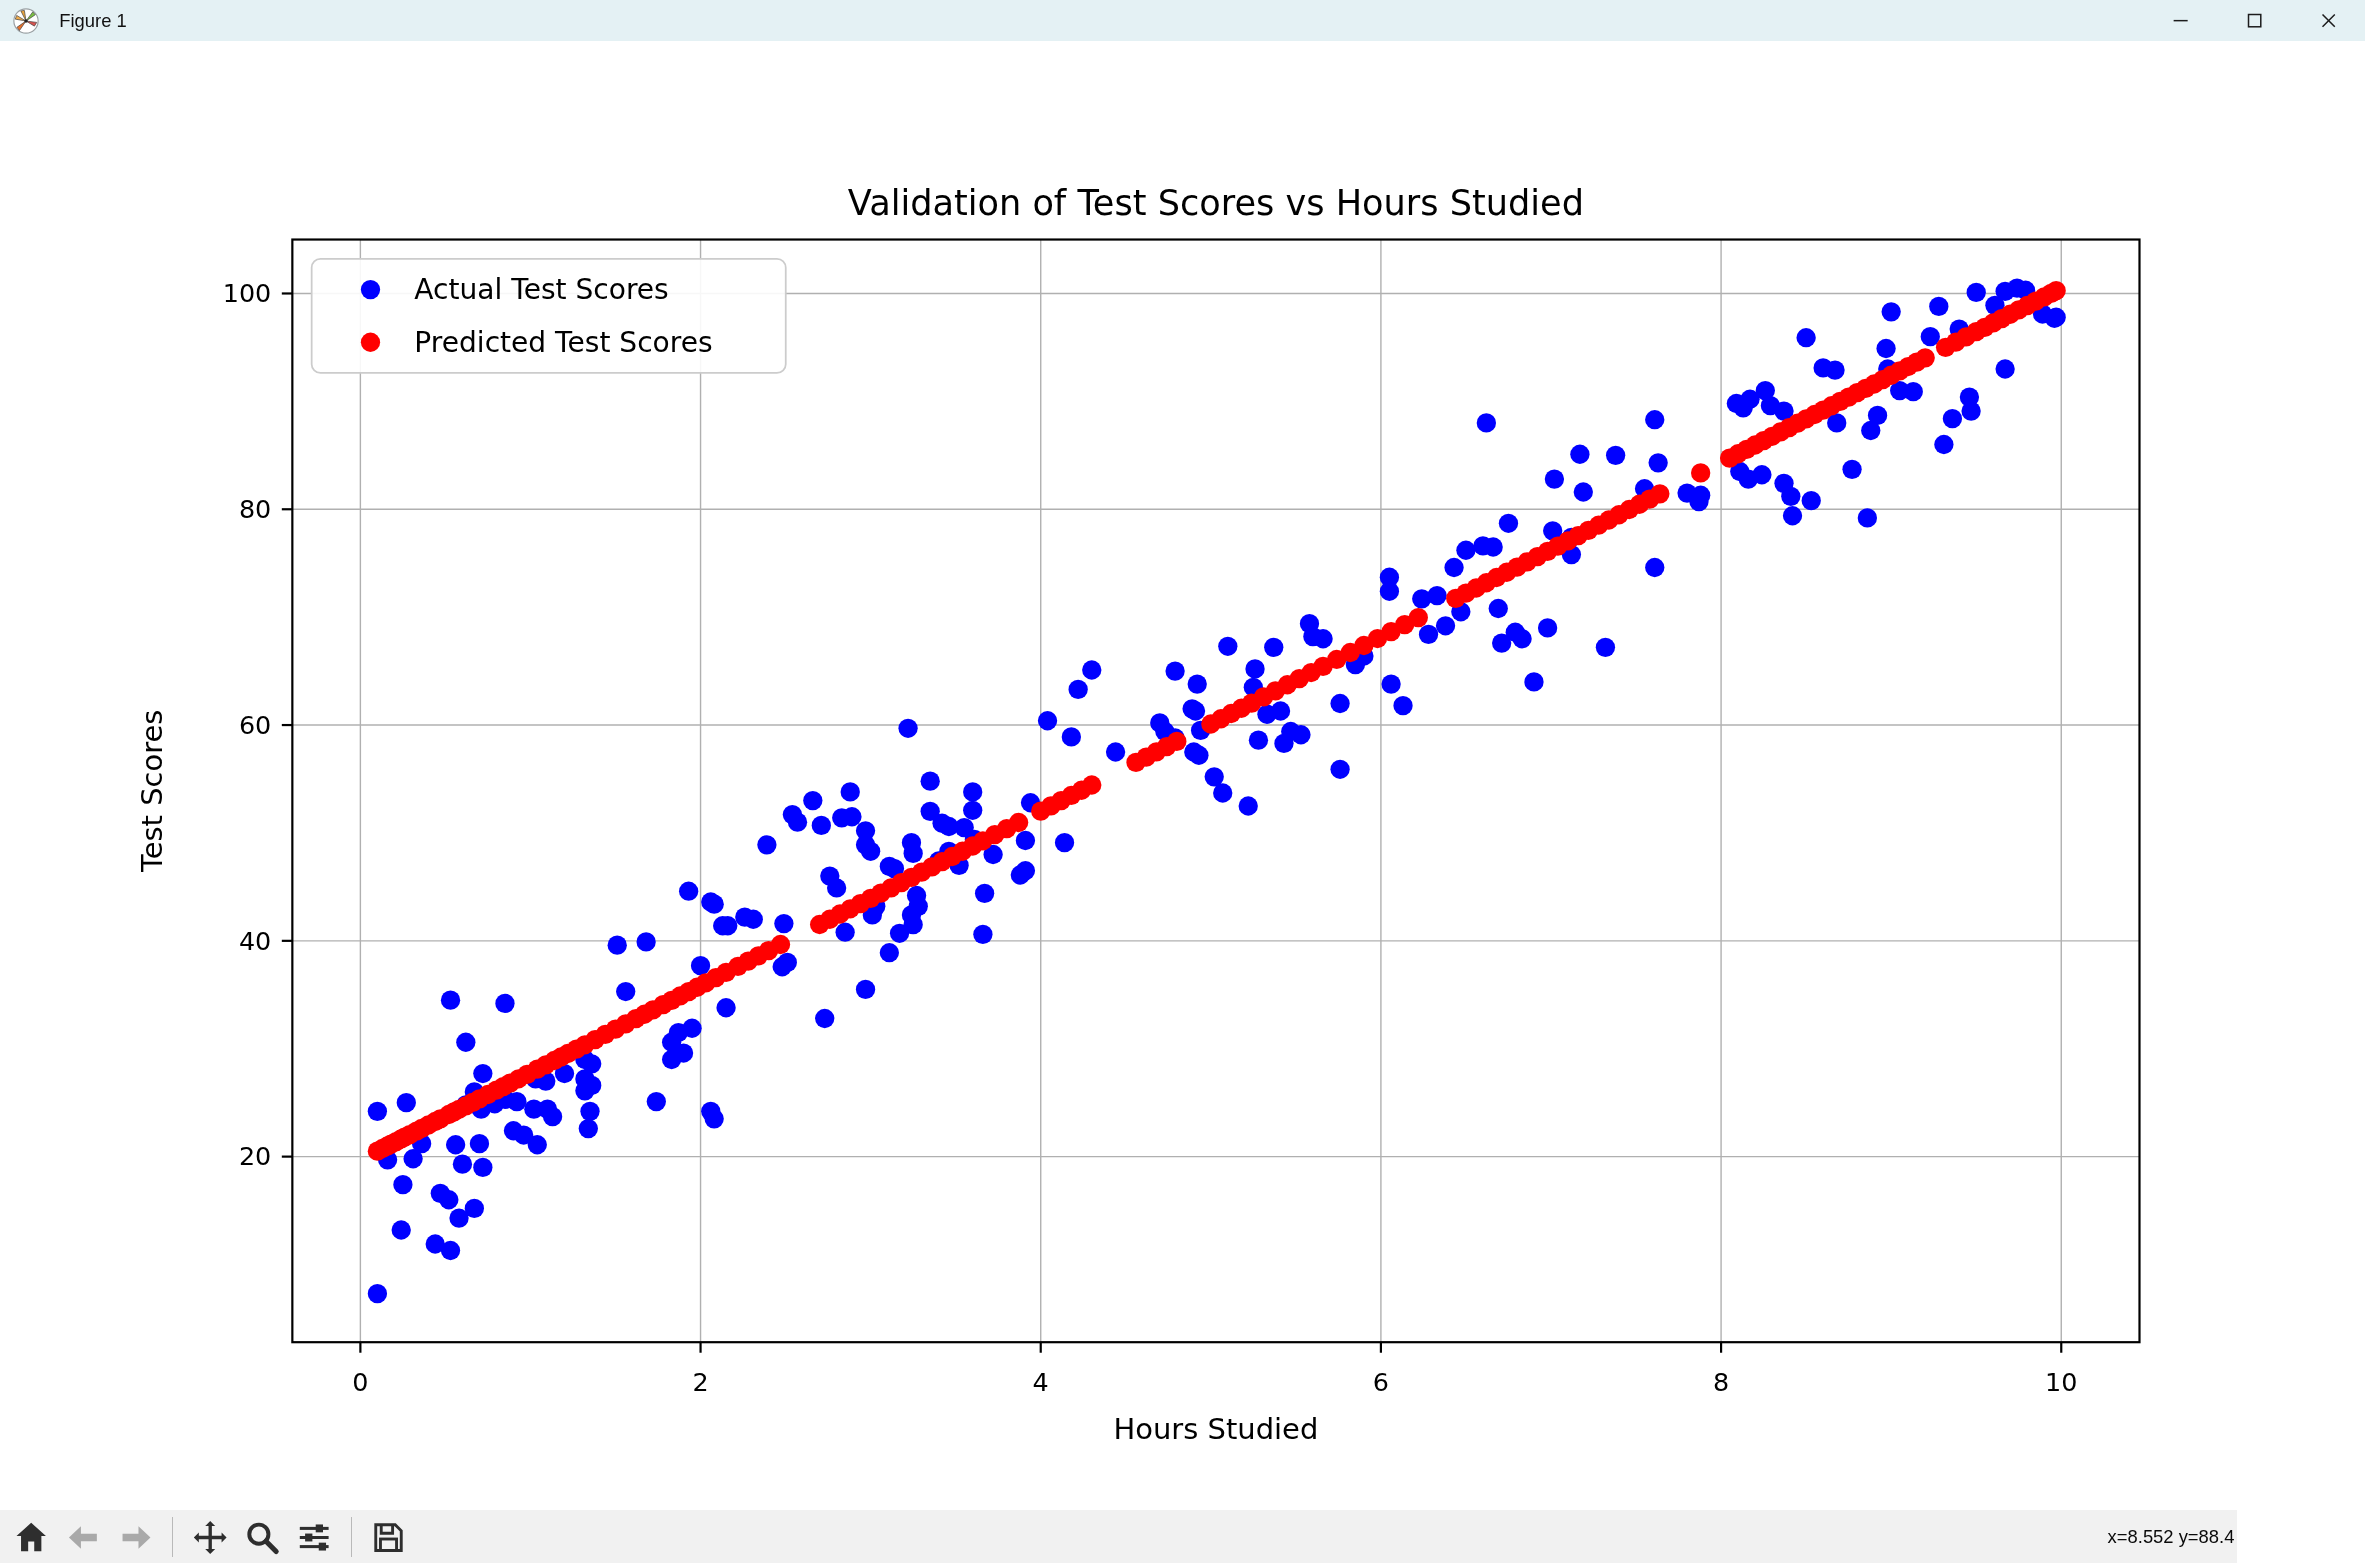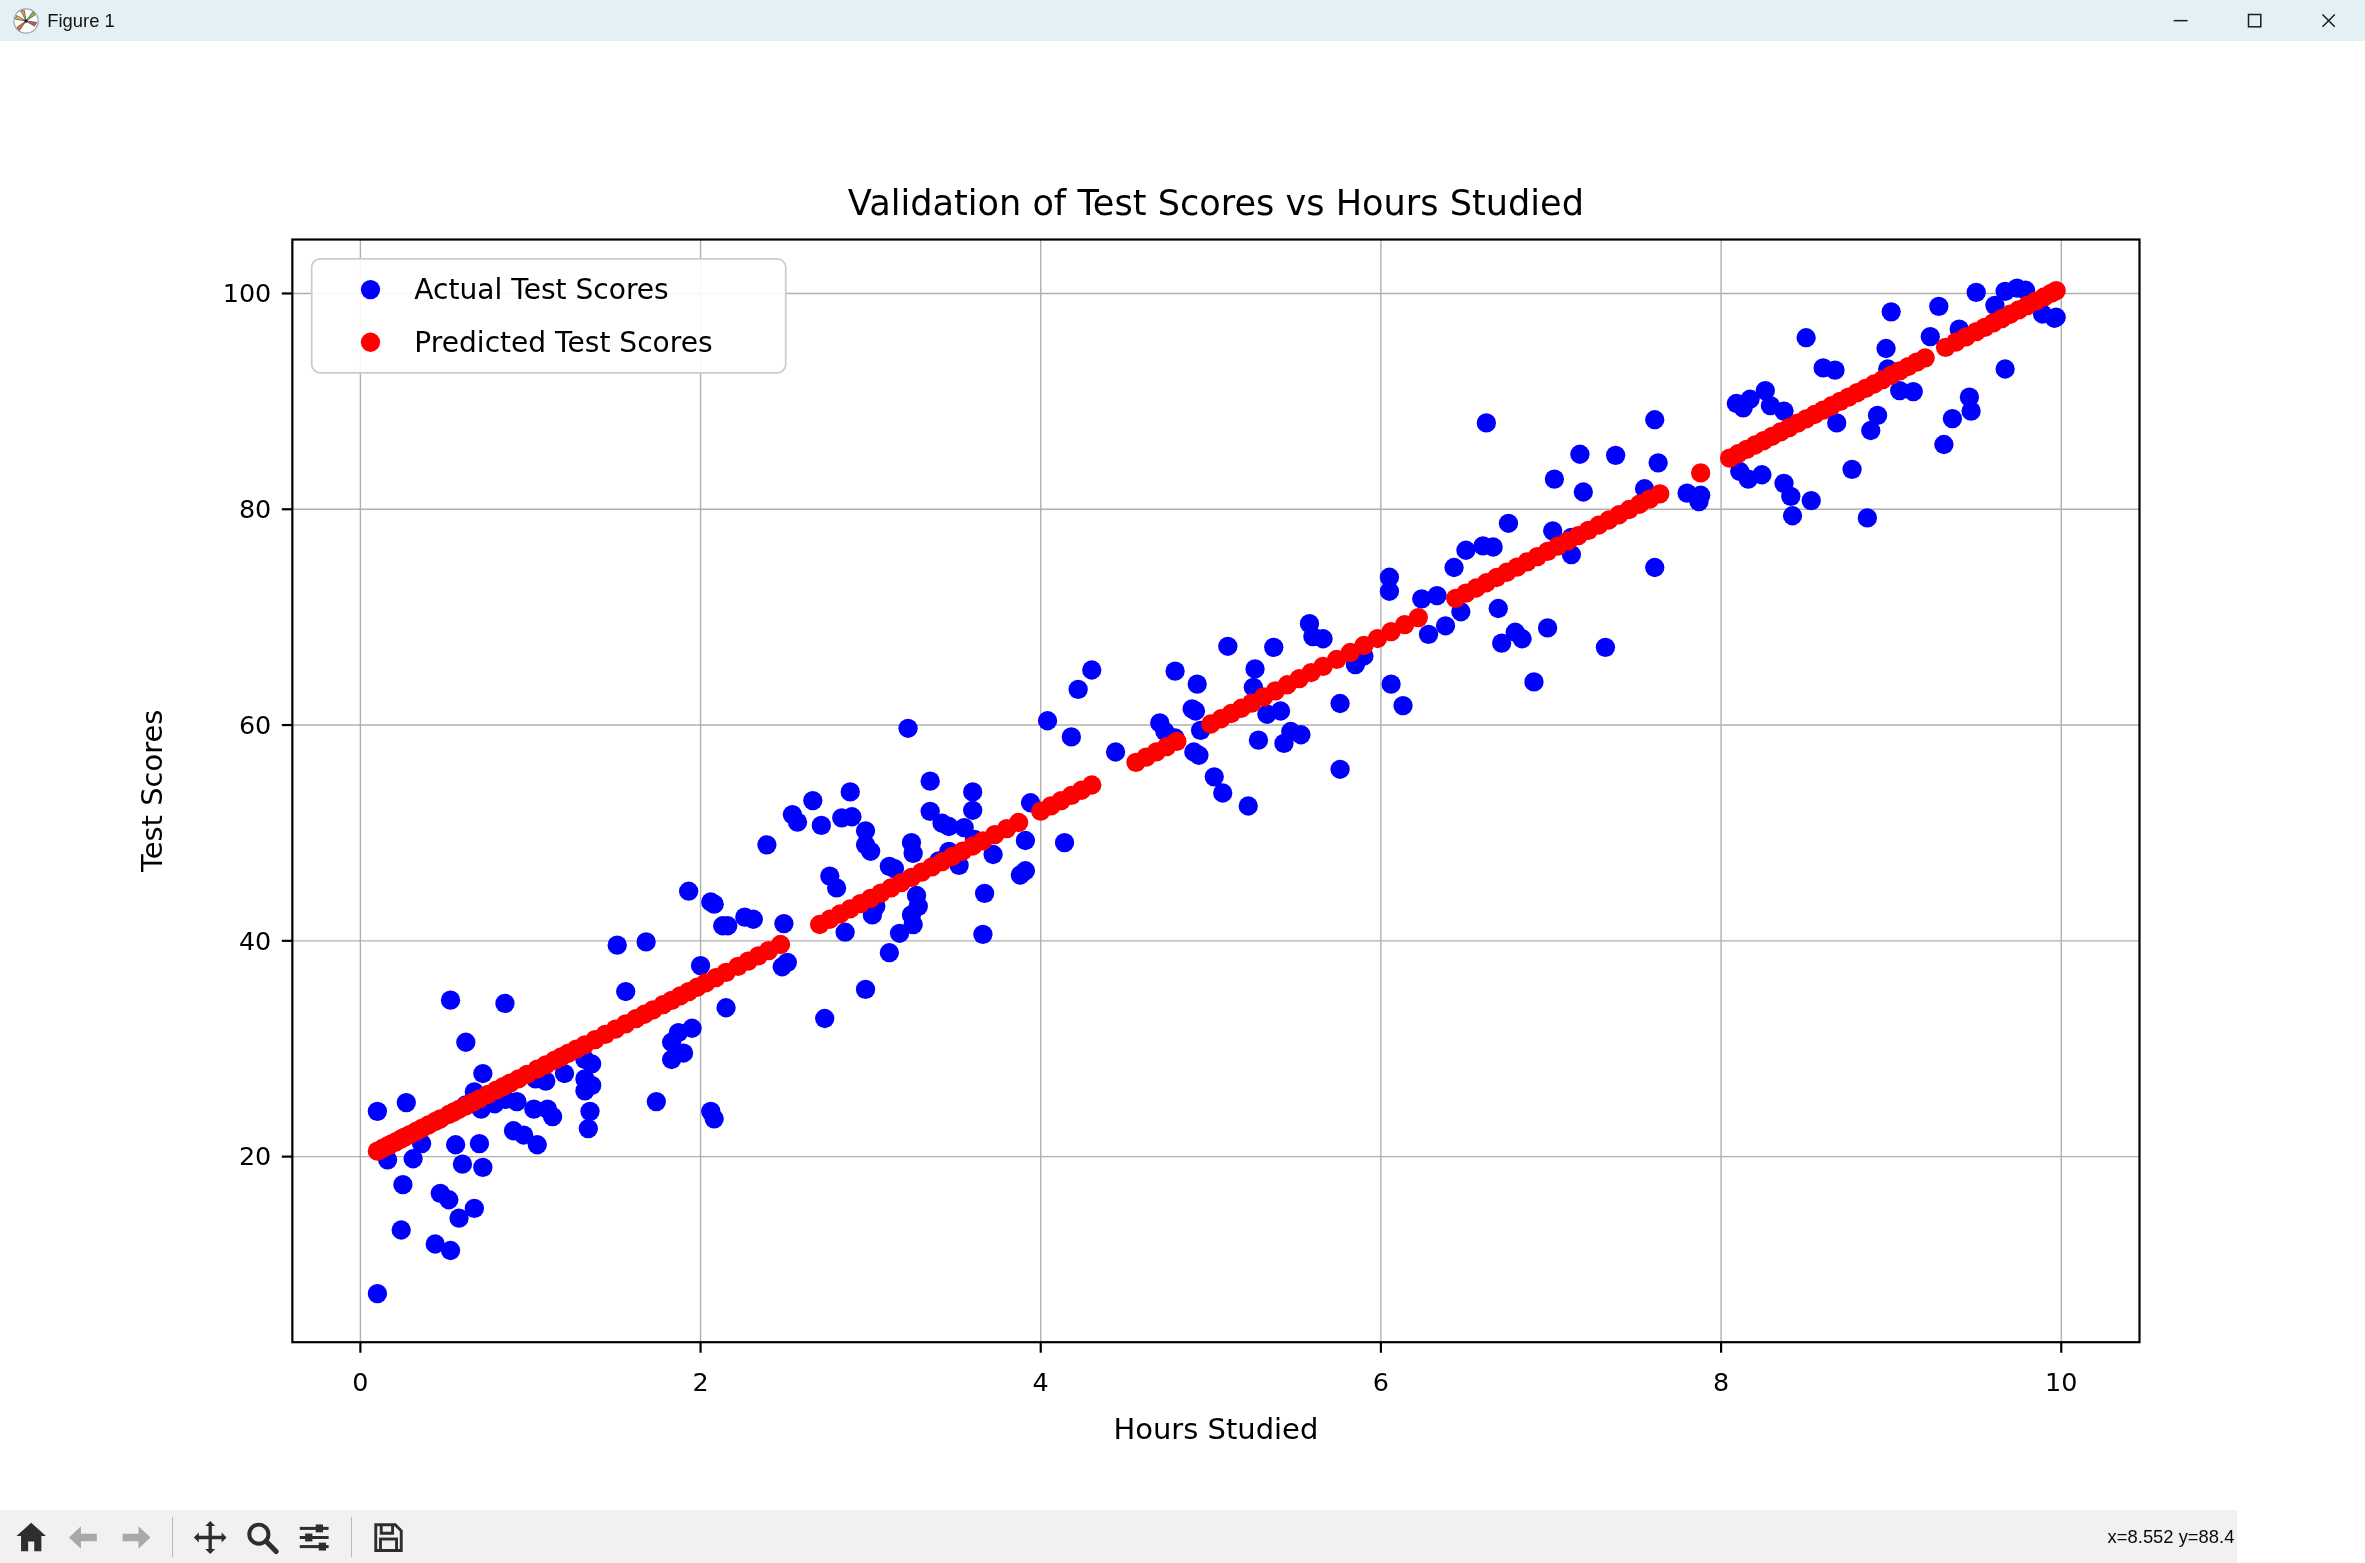--- a/index.html
+++ b/index.html
@@ -1,20 +1,20 @@
 <!DOCTYPE html>
 <html style="font-size:14px"><head>
 <meta charset="utf-8">
 <style>
   html,body{margin:0;padding:0;width:2366px;height:1563px;overflow:hidden;background:#fff;
     font-family:"Liberation Sans",sans-serif;}
   .titlebar{position:absolute;left:0;top:0;width:2366px;height:41px;background:#e4f1f4;
     border-bottom:0.9px solid #d7e5e9;display:flex;align-items:center;}
   .app-icon{margin-left:12.3px;width:28px;height:28px;display:inline-block;}
-  .window-title{margin-left:7px;font-size:18.4px;color:#111;}
+  .window-title{margin-left:19px;font-size:18.4px;color:#111;}
   .win-controls{position:absolute;right:0;top:0;height:41px;display:flex;}
   .win-btn{width:74px;height:41px;border:none;background:transparent;display:flex;
     align-items:center;justify-content:center;padding:0;cursor:default;}
   .canvas{position:absolute;left:0;top:41px;width:2366px;height:1469px;background:#ffffff;}
   .toolbar{position:absolute;left:0;top:1510px;width:2237px;height:54px;background:#f1f1f1;
     display:flex;align-items:center;}
   .tb-btn{width:40px;height:44px;margin:0 6.1px;border:none;background:transparent;padding:1.8px;
     color:#2e2e2e;display:flex;align-items:center;justify-content:center;}
   .tb-btn.disabled{color:#a9a9a9;}
   .tb-btn svg{width:37px;height:37px;}

